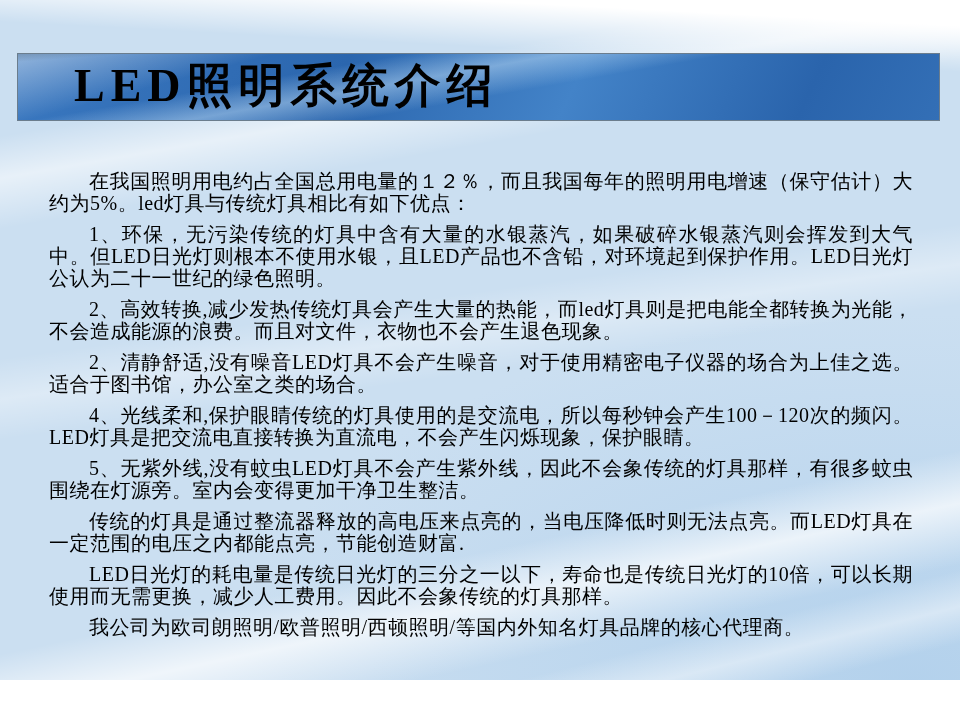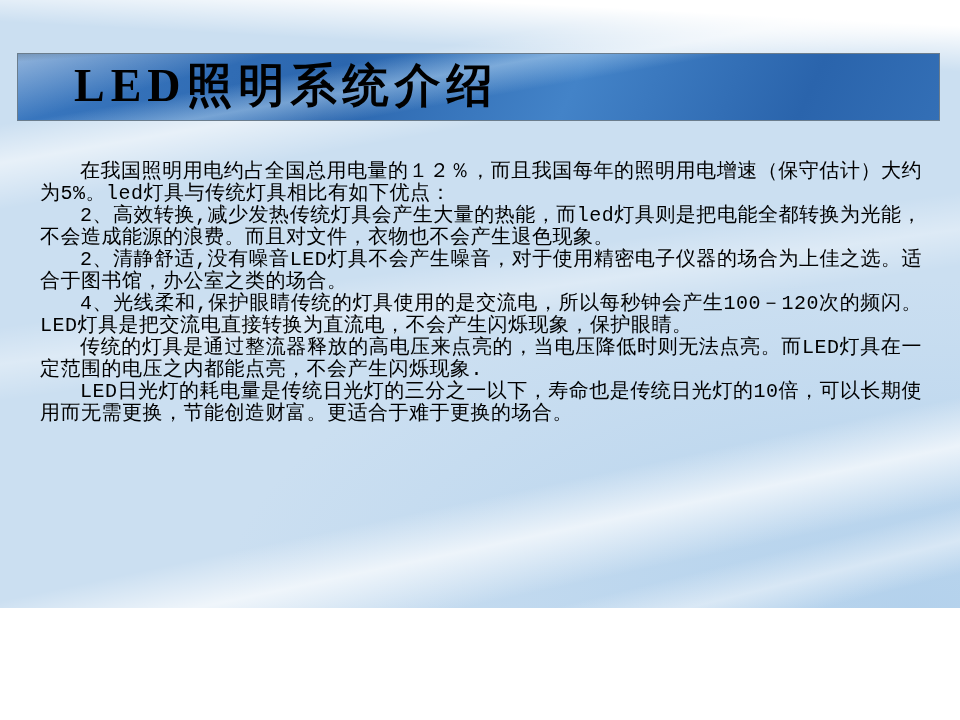--- a/index.html
+++ b/index.html
@@ -1,18 +1,18 @@
 <!DOCTYPE html>
 <html><head>
 <meta charset="utf-8">
 <style>
   html,body{margin:0;padding:0;}
   .slide{
     position:relative;
-    width:960px;height:608px;
+    width:960px;height:680px;
     overflow:hidden;
     font-family:"Liberation Serif","DejaVu Serif",serif;
     background-color:#cbdff1;
     background-image:
       
       linear-gradient(183deg, #ffffff 0px, #ffffff 26px, rgba(255,255,255,0) 72px),
       
       linear-gradient(170deg, rgba(255,255,255,0) 16%, rgba(255,255,255,0.55) 21%, rgba(255,255,255,0) 27%),
       linear-gradient(172deg, rgba(255,255,255,0) 44%, rgba(255,255,255,0.35) 49%, rgba(255,255,255,0) 54%),
       linear-gradient(168deg, rgba(255,255,255,0) 74%, rgba(255,255,255,0.7) 80%, rgba(255,255,255,0) 87%),
@@ -47,23 +47,22 @@
     position:absolute;
     left:40px; top:161px;
     width:882px;
     font-size:20px;
     line-height:22px;
     letter-spacing:0.5px;
     color:#000000;
     text-align:justify;
   }
   .body p{
-    margin:0;
+    margin:9px;
     text-indent:2em;
-    font-family:Liberation Mono, monospace;
   }
   .slogan{
     position:absolute;
     right:20px; top:683px;
     font-size:21px;
     font-weight:bold;
     font-style:italic;
     letter-spacing:2px;
     color:#e01210;
     white-space:nowrap;
@@ -73,22 +72,25 @@
 <body>
 
 <div class="slide">
 
   <div class="banner">
     <div class="banner-title">LED照明系统介绍</div>
   </div>
 
   <div class="body">
     <p>在我国照明用电约占全国总用电量的１２％，而且我国每年的照明用电增速（保守估计）大约为5%。led灯具与传统灯具相比有如下优点：</p>
+    <p>1、环保，无污染传统的灯具中含有大量的水银蒸汽，如果破碎水银蒸汽则会挥发到大气中。但LED日光灯则根本不使用水银，且LED产品也不含铅，对环境起到保护作用。LED日光灯公认为二十一世纪的绿色照明。</p>
     <p>2、高效转换,减少发热传统灯具会产生大量的热能，而led灯具则是把电能全都转换为光能，不会造成能源的浪费。而且对文件，衣物也不会产生退色现象。</p>
     <p>2、清静舒适,没有噪音LED灯具不会产生噪音，对于使用精密电子仪器的场合为上佳之选。适合于图书馆，办公室之类的场合。</p>
     <p>4、光线柔和,保护眼睛传统的灯具使用的是交流电，所以每秒钟会产生100－120次的频闪。LED灯具是把交流电直接转换为直流电，不会产生闪烁现象，保护眼睛。</p>
-    <p>传统的灯具是通过整流器释放的高电压来点亮的，当电压降低时则无法点亮。而LED灯具在一定范围的电压之内都能点亮，不会产生闪烁现象.</p>
-    <p>LED日光灯的耗电量是传统日光灯的三分之一以下，寿命也是传统日光灯的10倍，可以长期使用而无需更换，节能创造财富。更适合于难于更换的场合。</p>
+    <p>5、无紫外线,没有蚊虫LED灯具不会产生紫外线，因此不会象传统的灯具那样，有很多蚊虫围绕在灯源旁。室内会变得更加干净卫生整洁。</p>
+    <p>传统的灯具是通过整流器释放的高电压来点亮的，当电压降低时则无法点亮。而LED灯具在一定范围的电压之内都能点亮，节能创造财富.</p>
+    <p>LED日光灯的耗电量是传统日光灯的三分之一以下，寿命也是传统日光灯的10倍，可以长期使用而无需更换，减少人工费用。因此不会象传统的灯具那样。</p>
+    <p>我公司为欧司朗照明/欧普照明/西顿照明/等国内外知名灯具品牌的核心代理商。</p>
   </div>
 
   <div class="slogan">节能创造财富 创新改变世界！</div>
 
 </div>
 
 </body></html>

